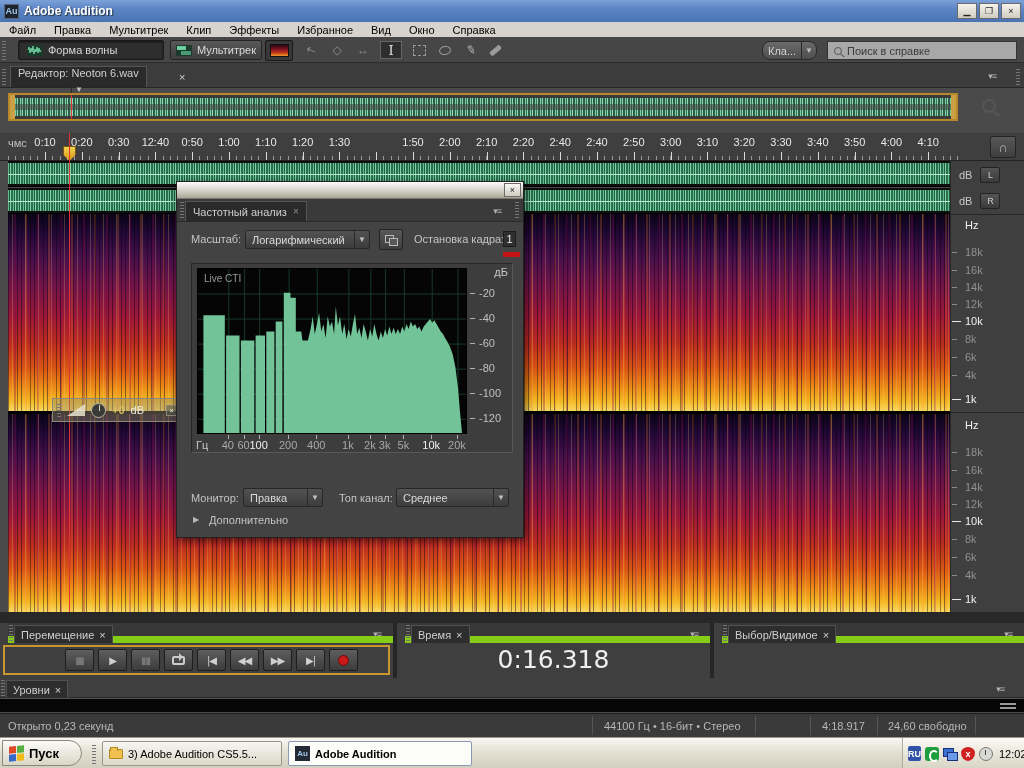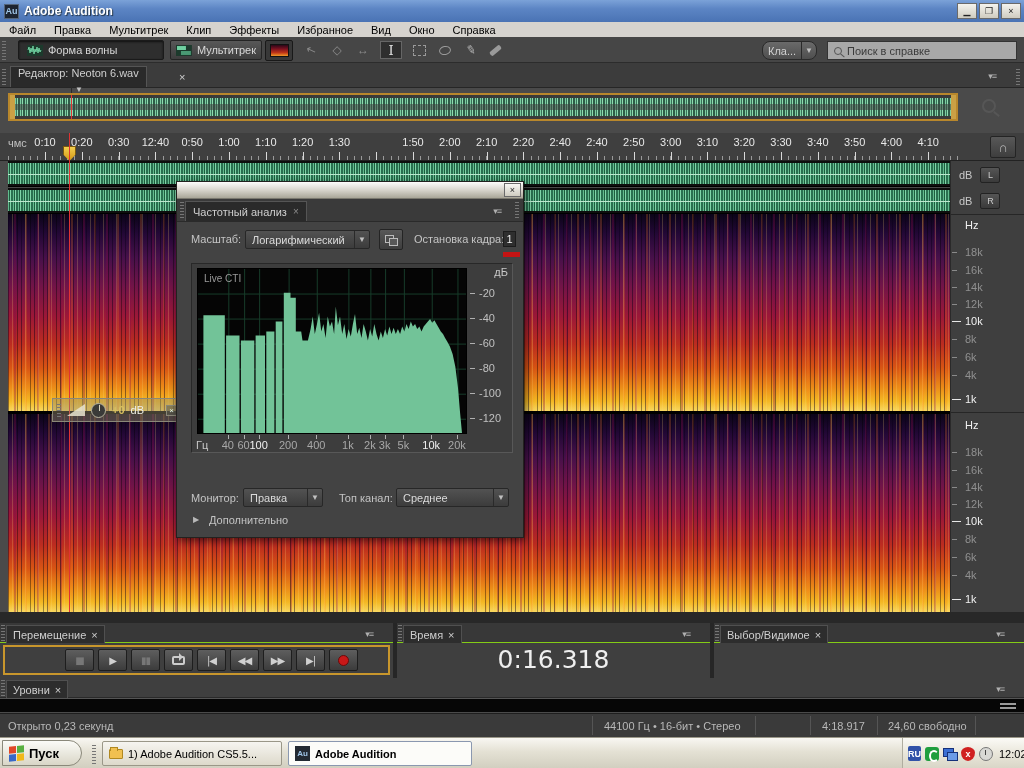--- a/index.html
+++ b/index.html
@@ -169,22 +169,22 @@
   #fd-hz-axis { position:absolute; left:5px; top:171px; width:270px; height:17px; }
   .hz-tick { position:absolute; top:0; width:1px; height:4px; background:#b0b0b0; }
   .hz-lab { position:absolute; top:4px; transform:translateX(-50%); color:#a8a8a8; font-size:11px; }
   .hz-lab.bright { color:#f0f0f0; }
   #fd-hz-title { position:absolute; left:-1px; top:4px; color:#c8c8c8; }
   #fd-adv-arrow { color:#b8b8b8; font-size:8px; }
 
   
   #bottom-sep { left:0; top:612px; width:1024px; height:11px; background:#282828; }
   .panel { top:623px; height:55px; background:#3f3f3f; }
-  .panel-tabbar { position:absolute; left:0; top:0; width:100%; height:20px; background:#383838;
-    border-bottom:1px solid #84cc16; }
+  .panel-tabbar { position:absolute; left:8px; top:0; width:100%; height:20px; background:#383838;
+    border-bottom:7px solid #84cc16; }
   .ptab { position:absolute; left:6px; top:2px; height:18px; background:#2d2d2d; border:1px solid #505050;
     border-bottom:none; display:flex; align-items:center; gap:5px; padding:0 6px; color:#cfcfcf; }
   #transport-border { position:absolute; left:3px; top:22px; width:387px; height:30px; border:2px solid #c8962c; }
   .t-btn { position:absolute; top:3px; width:29px; height:22px; background:linear-gradient(#5e5e5e,#3c3c3c);
     border:1px solid #1e1e1e; border-radius:2px; display:flex; align-items:center; justify-content:center;
     color:#d0d0d0; font-family:"DejaVu Sans",sans-serif; font-size:10px; letter-spacing:-1px; }
   .t-btn.dim { color:#777; }
   .t-btn .rec { width:11px; height:11px; border-radius:50%; background:#c81818; border:1px solid #6a0a0a; }
   .icon-loop { width:13px; height:9px; border:2px solid #ccc; border-radius:2px; position:relative; }
   .icon-loop::after { content:''; position:absolute; right:-4px; top:-5px; border:4px solid transparent;
@@ -671,21 +671,21 @@
       <i style="background:#e04828"></i>
         <i style="background:#58b040"></i>
       <i style="background:#3868c8"></i>
         <i style="background:#f0b818"></i>
     </span>
     <span id="start-label">Пуск</span>
   </div>
   <div class="grip abs" style="left:92px;top:6px;height:20px;"></div>
   <div class="task-btn" style="left:102px;width:180px;">
     <span class="folder-ic"></span>
-    <span>1) Adobe Audition CS5.5...</span>
+    <span>3) Adobe Audition CS5.5...</span>
   </div>
   <div class="task-btn active" style="left:288px;width:184px;">
     <span class="au-ic">Au</span>
     <span>Adobe Audition</span>
   </div>
   <div id="tray">
     <span id="lang-ind">RU</span>
     <span class="tray-ic" id="tray-green"></span>
     <span class="tray-ic" id="tray-net"></span>
     <span class="tray-ic" id="tray-shield">x</span>

